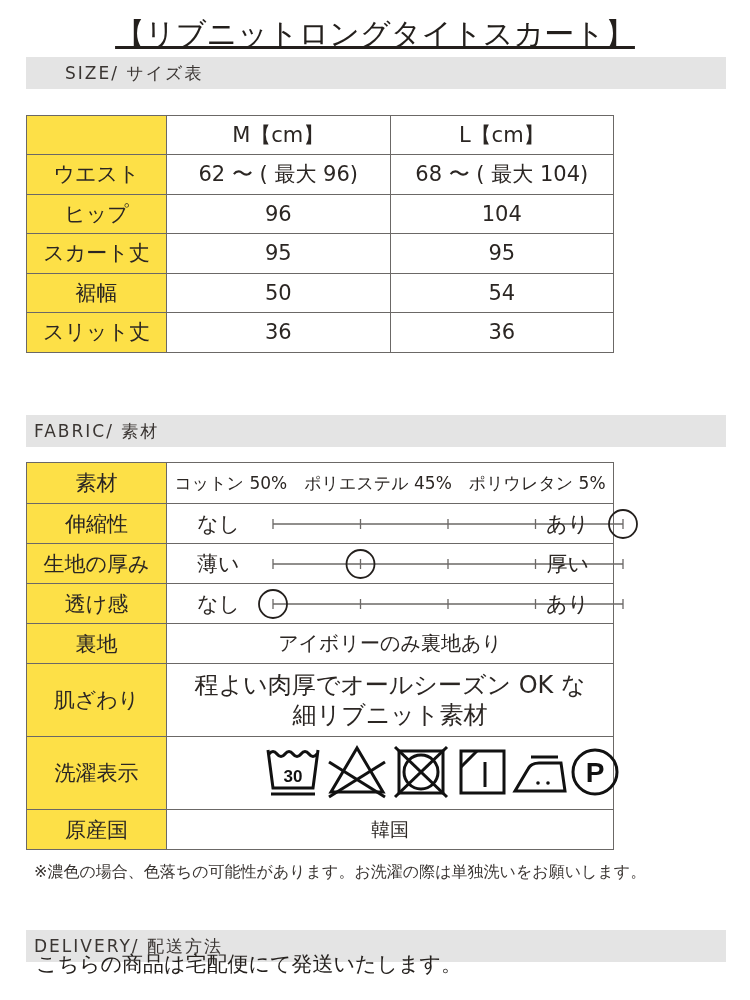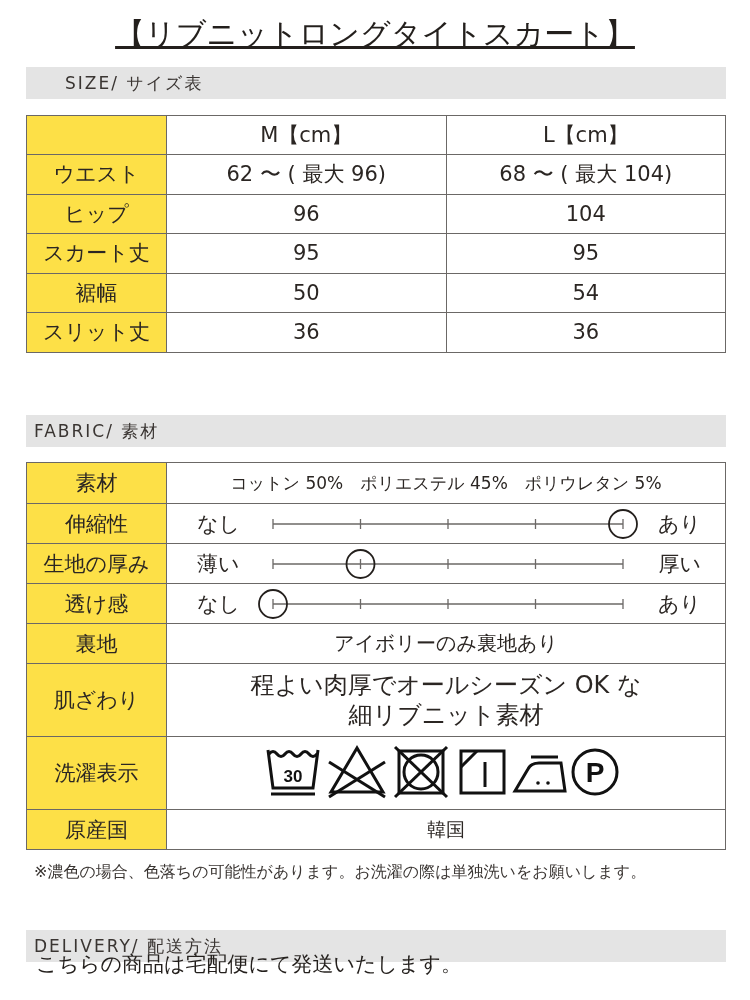--- a/index.html
+++ b/index.html
@@ -2,40 +2,40 @@
 <html><head>
 <meta charset="utf-8">
 <style>
   html, body { margin:0; padding:0; background:#ffffff; }
   body { width:750px; height:1000px; position:relative; overflow:hidden;
          font-family:"DejaVu Sans", "Liberation Sans", sans-serif; color:#2b2623; }
   .abs { position:absolute; }
   .title { left:0; top:14px; width:750px; text-align:center; font-size:30px; letter-spacing:0px; color:#231f1c;text-decoration:underline; }
   .band { left:26px; width:700px; height:32px; background:#e4e4e4; font-size:17px; letter-spacing:2px;
           color:#3a3532; line-height:32px; padding-left:8px; box-sizing:border-box; }
-  table { border-collapse:collapse; position:absolute; left:26px; width:700px; table-layout:fixed; }
+  table { border-collapse:collapse; position:absolute; left:26px; width:588px; table-layout:fixed; }
   td { border:1.5px solid #6b6866; text-align:center; vertical-align:middle; font-size:21px; color:#2b2623; padding:0; }
   td.lab { background:#fde047; width:139px; }
   .size td { height:38.5px; }
   .size tr.head td { height:38px; }
   .fab td { height:39px; }
   .scale-cell { position:relative; }
   .scale-left { position:absolute; left:30px; top:50%; transform:translateY(-50%); }
   .scale-right { position:absolute; right:24px; top:50%; transform:translateY(-50%); }
   .scale-svg { position:absolute; left:0; top:0; }
   .note { left:34px; top:862px; font-size:16px; color:#3a3532; }
   .delivery { left:36px; top:950px; font-size:21px; color:#231f1c; }
   .touch { font-size:24px; line-height:30px;margin-left:16px; }
 </style>
 </head>
 <body>
 
 <div class="abs title">【リブニットロングタイトスカート】</div>
 
-<div class="abs band" style="top:67px;padding-left:39px;">SIZE/ サイズ表</div>
+<div class="abs band" style="top:57px;padding-left:39px;">SIZE/ サイズ表</div>
 
 <table class="size" style="top:115px;">
   <tbody>
       <tr class="head">
     <td class="lab"></td>
     <td>M【cm】</td>
     <td>L【cm】</td>
   </tr>
   <tr>
     <td class="lab">ウエスト</td>

